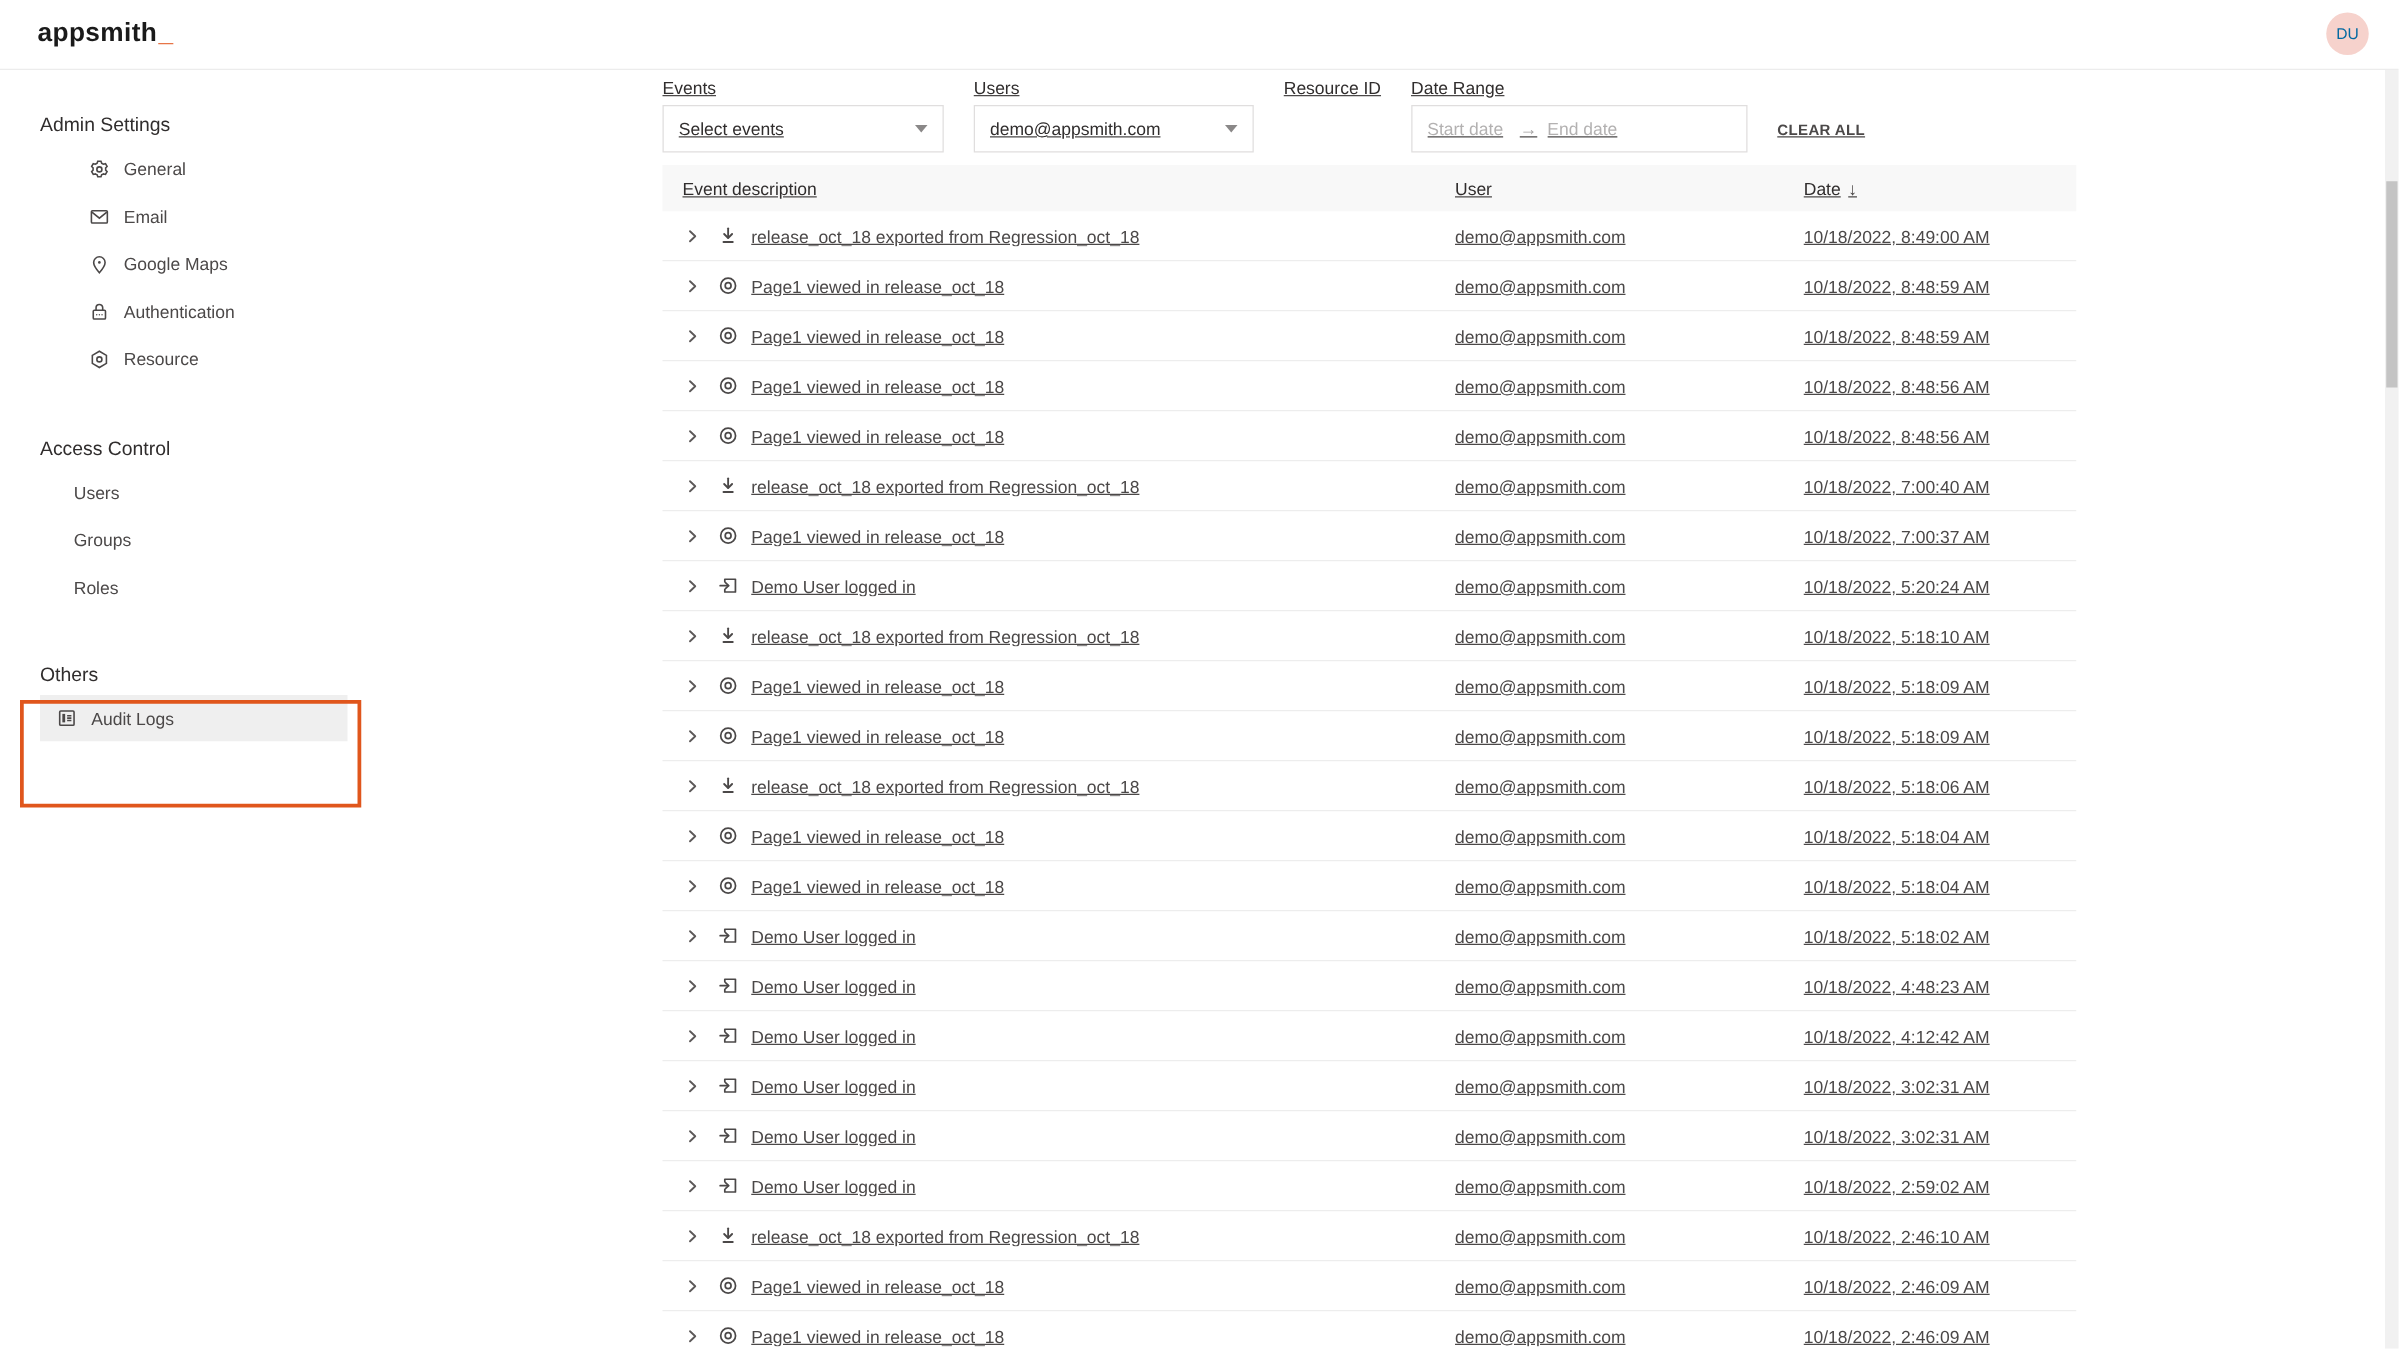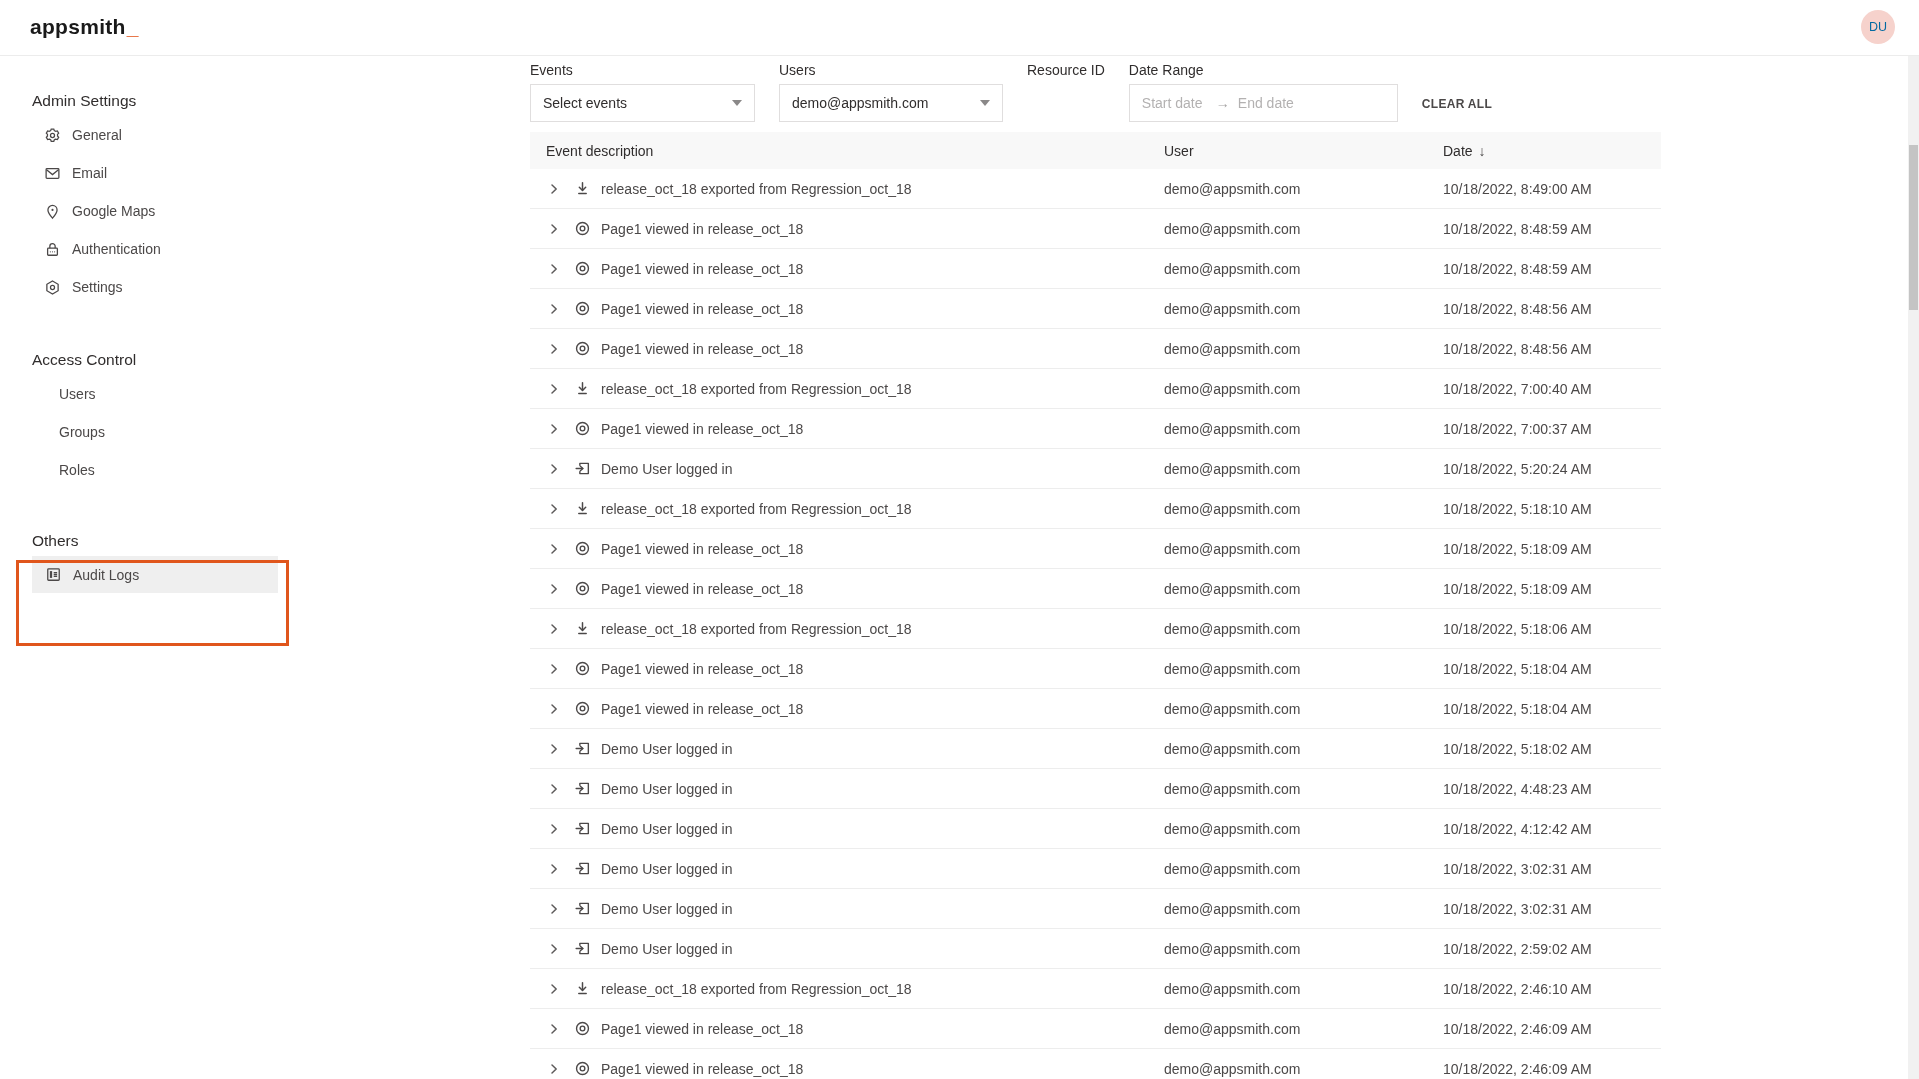--- a/index.html
+++ b/index.html
@@ -21,38 +21,38 @@
     width:34px; height:34px; border-radius:50%; background:#f6d2cc;
     display:flex; align-items:center; justify-content:center;
     font-size:12.5px; color:#0369a1; cursor:pointer;
   }
   
   .layout { display:flex; height:1023px; }
   
   .sidebar { width:433px; flex:0 0 433px; padding-top:30px; position:relative; }
   .section-title { height:30px; line-height:30px; margin-left:32px; font-size:15.5px; color:#302d2d; }
   .nav-item {
-    height:38px; display:flex; align-items:center; padding-left:44px;
+    height:38px; display:flex; align-items:center; padding-left:71px;
     font-size:14px; color:#4b4848; cursor:pointer;
   }
   .nav-item .nicon { width:17px; height:17px; margin-right:11px; display:inline-flex; }
   .nav-item .nicon svg { width:17px; height:17px; }
   .sec-access { margin-top:39px; }
   .sec-access .nav-item { padding-left:59px; height:38px; }
   .sec-others { margin-top:37px; position:relative; }
   .sec-others .nav-item {
     margin-left:32px; width:246px; height:37px; padding-left:13px;
     background:#efefef;
   }
   .annotation-box {
     position:absolute; left:16px; top:504px; width:273px; height:86px;
     border:3px solid #e0561c; pointer-events:none;
   }
   
-  .main { flex:1; padding:6px 0 12px 97px; }
+  .main { flex:1; padding:6px 0 12px 97px;text-decoration:underline; }
   .filters { display:flex; gap:24px; align-items:flex-start; }
   .filter-label { font-size:14px; line-height:16px; color:#302d2d; margin-bottom:6px; }
   .control {
     height:38px; border:1px solid #e0dede; background:#fff;
     display:flex; align-items:center; padding:0 12px; font-size:14px; color:#302d2d;
   }
   .select { justify-content:space-between; cursor:pointer; }
   .caret-down {
     width:0; height:0; border-left:5px solid transparent; border-right:5px solid transparent;
     border-top:6px solid #8a8888; margin-left:10px;
@@ -147,21 +147,21 @@
         </span>
         <span>Authentication</span>
       </div>
       <div class="nav-item">
         <span class="nicon">
           <svg viewBox="0 0 16 16" fill="none" stroke="#4b4848" stroke-width="1.2">
               <path d="M8 1.9 13.3 5v6L8 14.1 2.7 11V5z"></path>
               <circle cx="8" cy="8" r="1.9"></circle>
             </svg>
         </span>
-        <span>Settings</span>
+        <span>Resource</span>
       </div>
     </div>
 
     <div class="section sec-access">
       <div class="section-title">Access Control</div>
       <div class="nav-item">
         <span>Users</span>
       </div>
       <div class="nav-item">
         <span>Groups</span>

